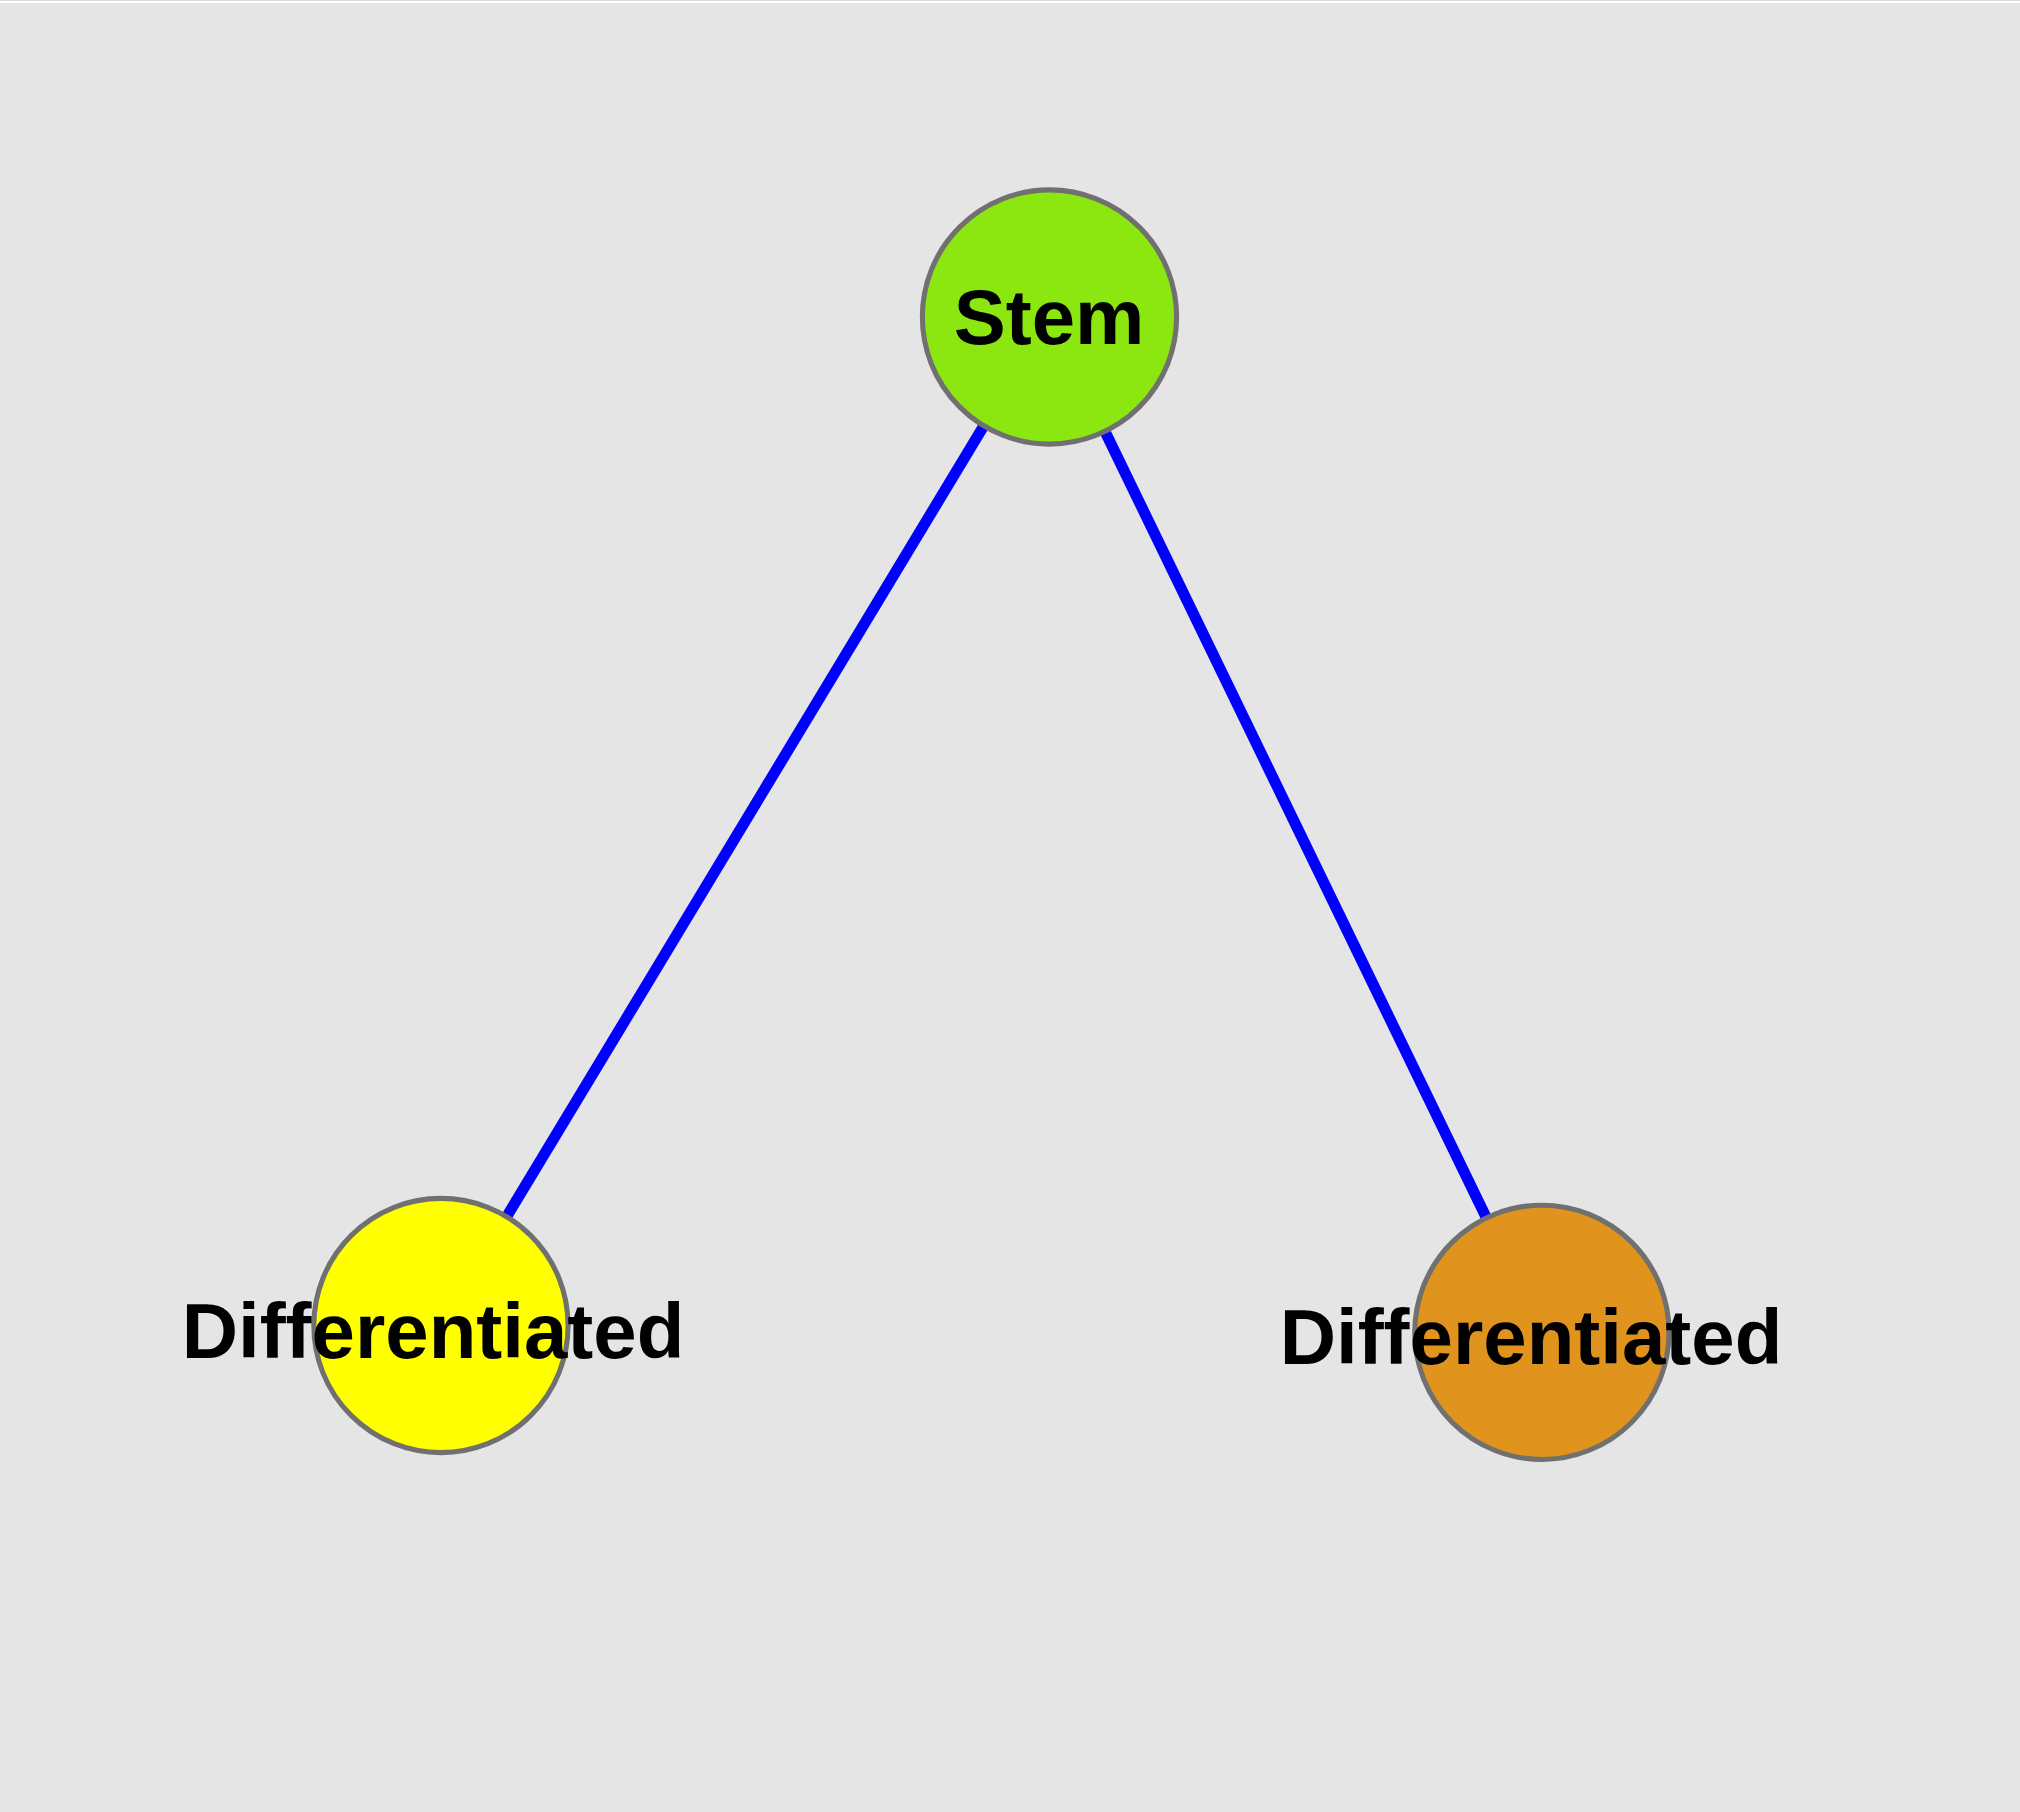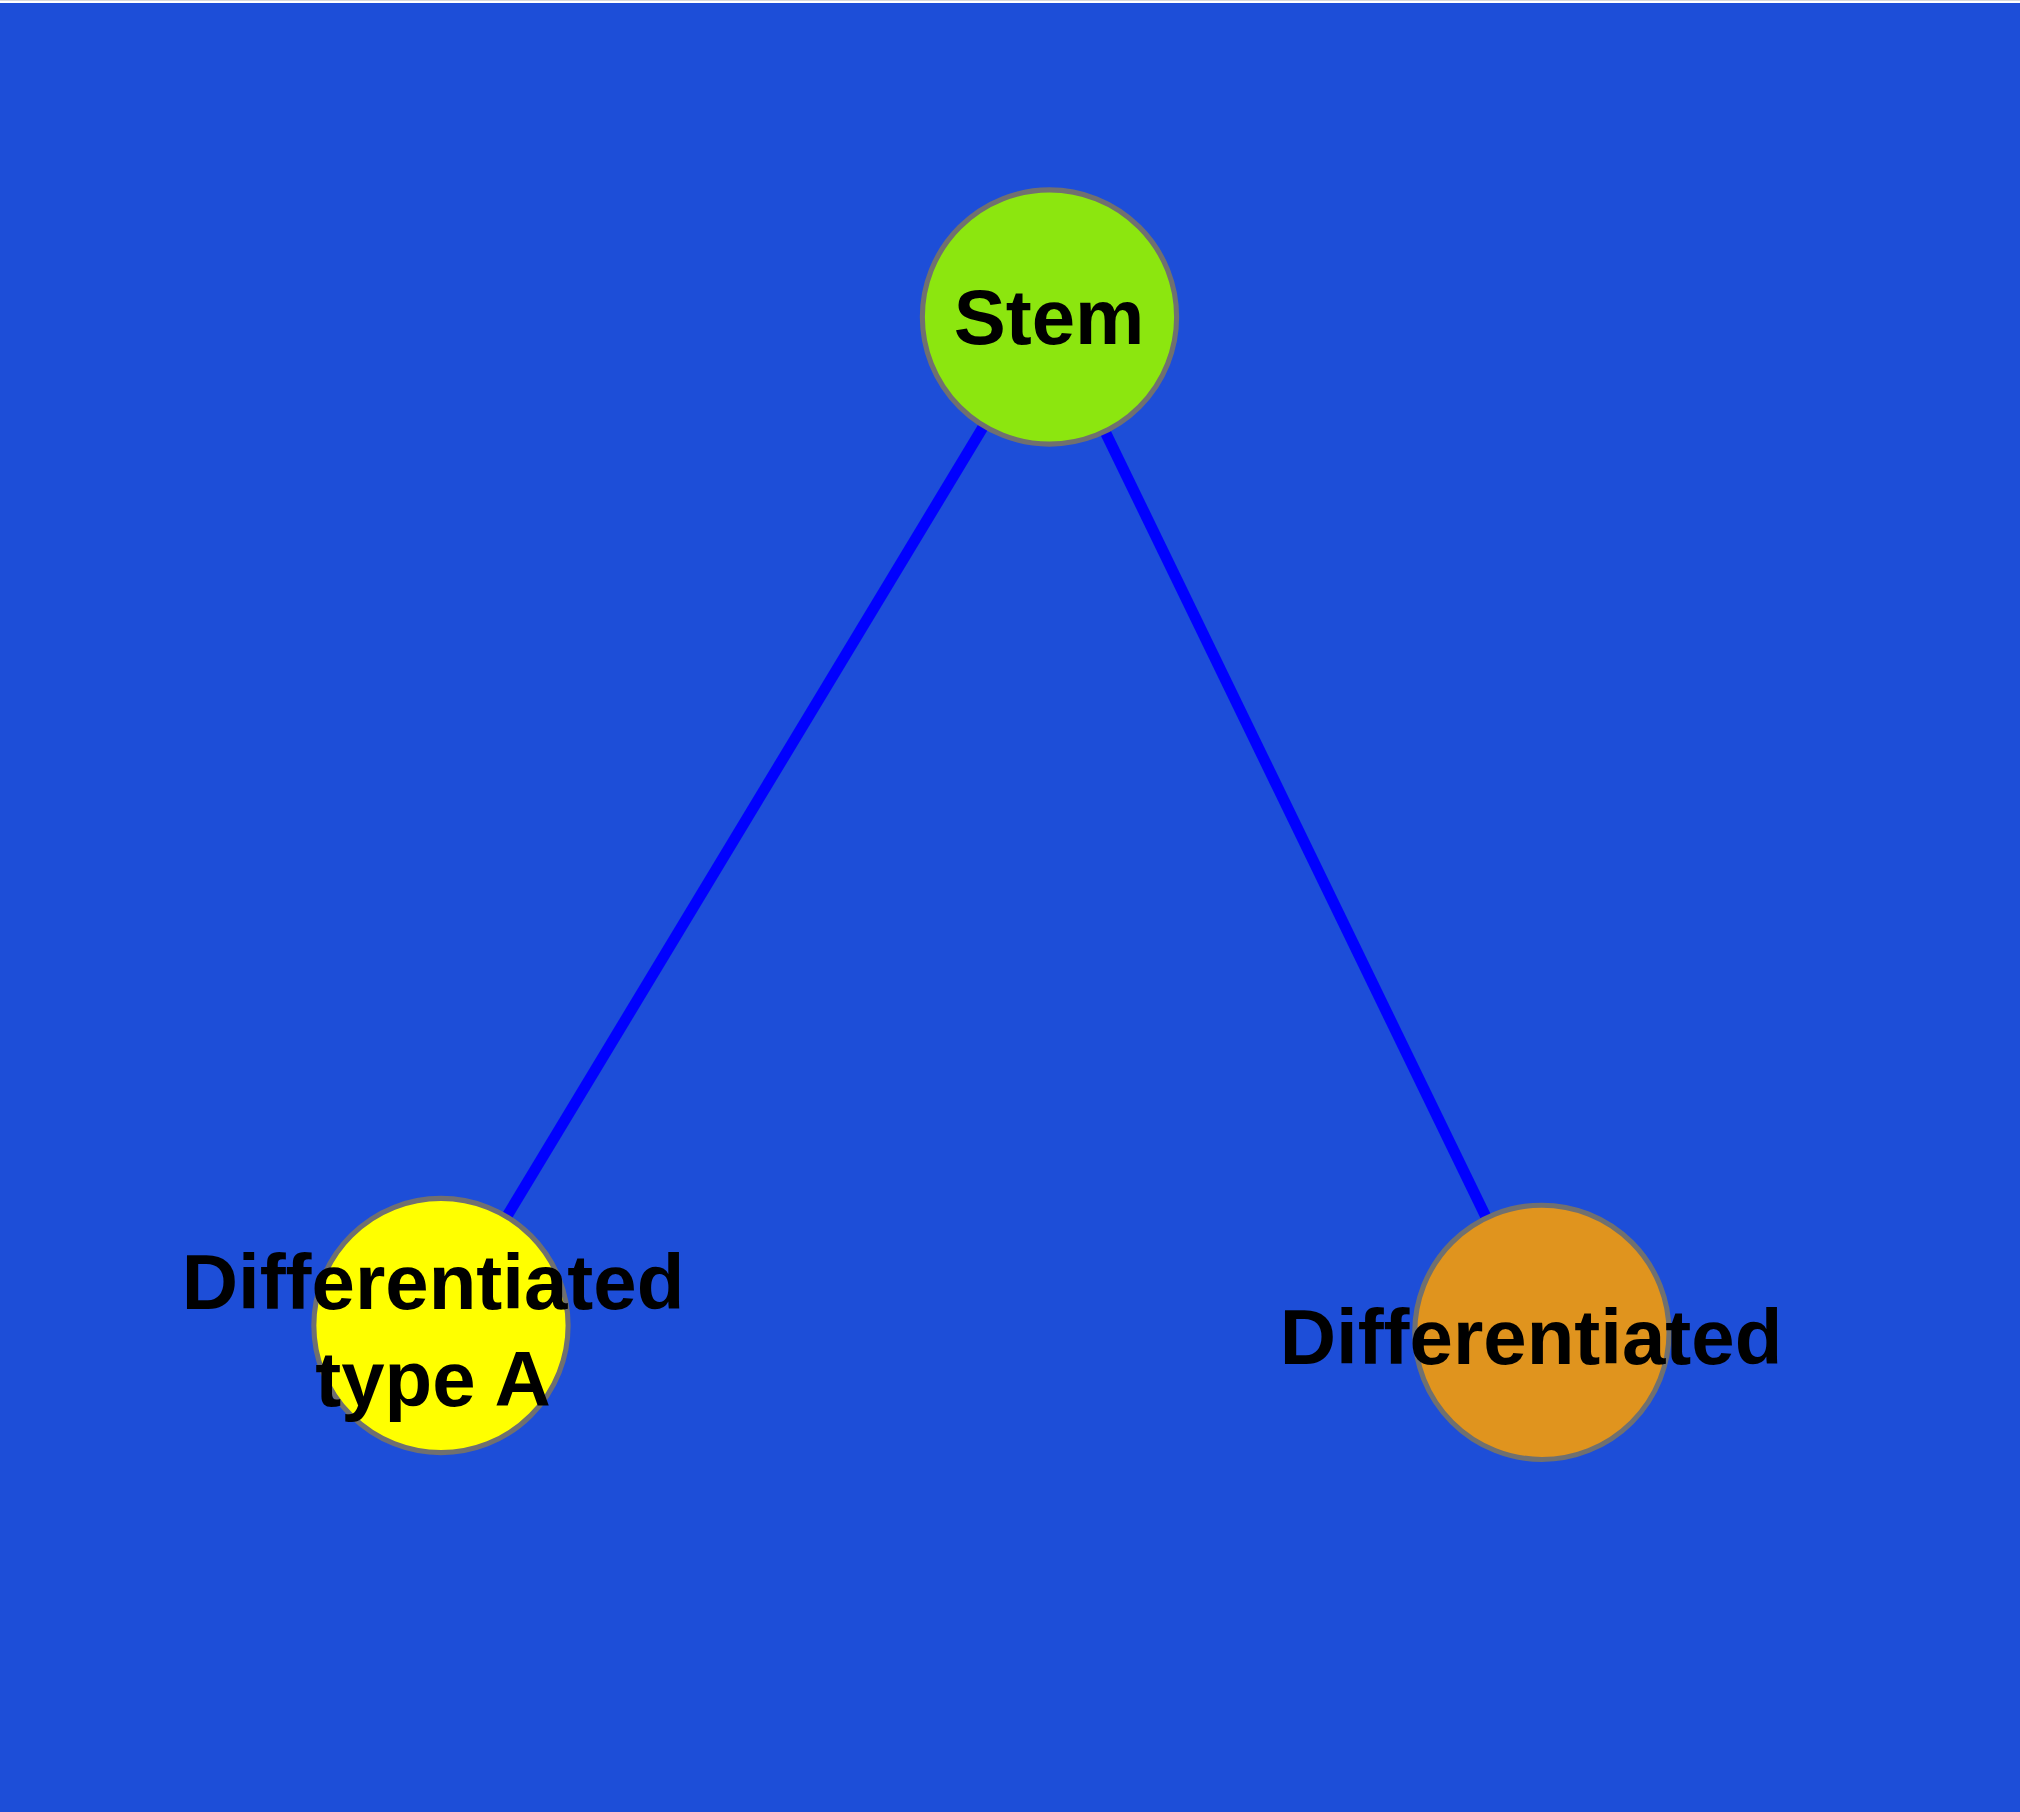--- a/index.html
+++ b/index.html
@@ -37,40 +37,39 @@
     line-height: 97px;
     white-space: nowrap;
   }
   #label-stem  { left: 1049px; top: 317px;  }
   #label-a     { left: 433px;  top: 1331px; }
   #label-b     { left: 1531px; top: 1337px; }
 </style>
 </head>
 <body>
 
-<div id="canvas" style="background-color: #1d4ed8;">
+<div id="canvas" style="background-color: #e5e5e5;">
 
   <svg id="graph-svg" viewBox="0 0 2384 2138">
 
     <line x1="1238" y1="374" x2="520" y2="1564" stroke-width="13" stroke="#0000FF"></line>
 
     <line x1="1238" y1="374" x2="1819" y2="1572" stroke-width="13" stroke="#0000FF"></line>
 
     <circle cx="1238" cy="374" r="150" stroke-width="6" stroke="#707070" fill="#8CE60F"></circle>
 
     <circle cx="520" cy="1564" r="150" stroke-width="6" stroke="#707070" fill="#FFFF00"></circle>
 
     <circle cx="1819" cy="1572" r="150" stroke-width="6" stroke="#707070" fill="#E0941E"></circle>
   </svg>
 
   <div id="label-stem" class="node-label" style="color: rgb(0, 0, 0);">Stem</div>
 
   <div id="label-a" class="node-label" style="color: rgb(0, 0, 0);">
     <div>Differentiated</div>
-    <div>type A</div>
   </div>
 
   <div id="label-b" class="node-label" style="color: rgb(0, 0, 0);">
     <div>Differentiated</div>
   </div>
 
   <div id="top-strip"></div>
 </div>
 
 

